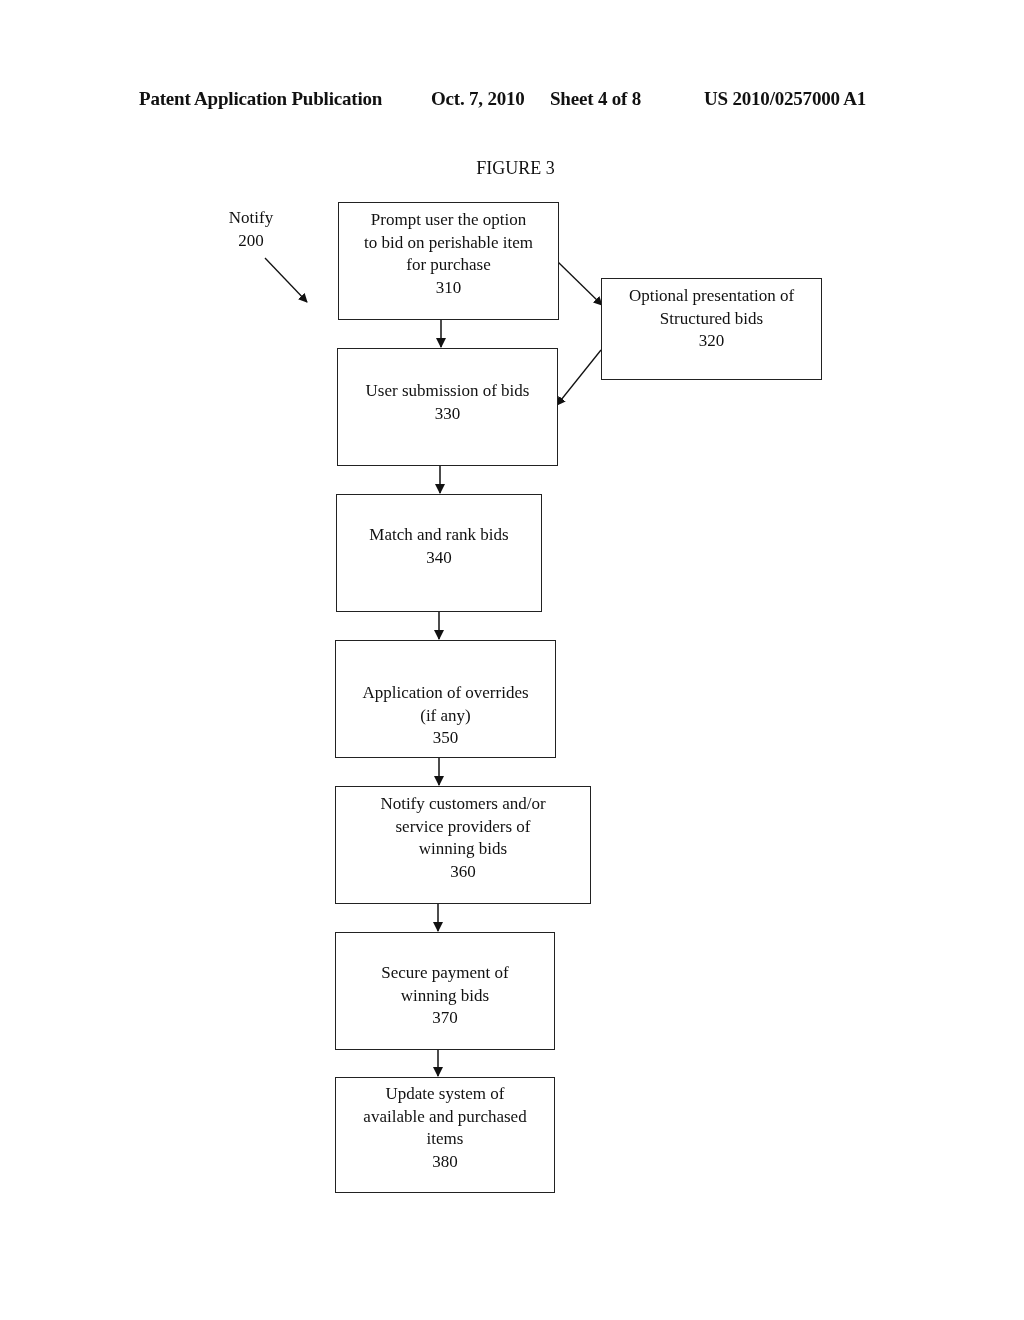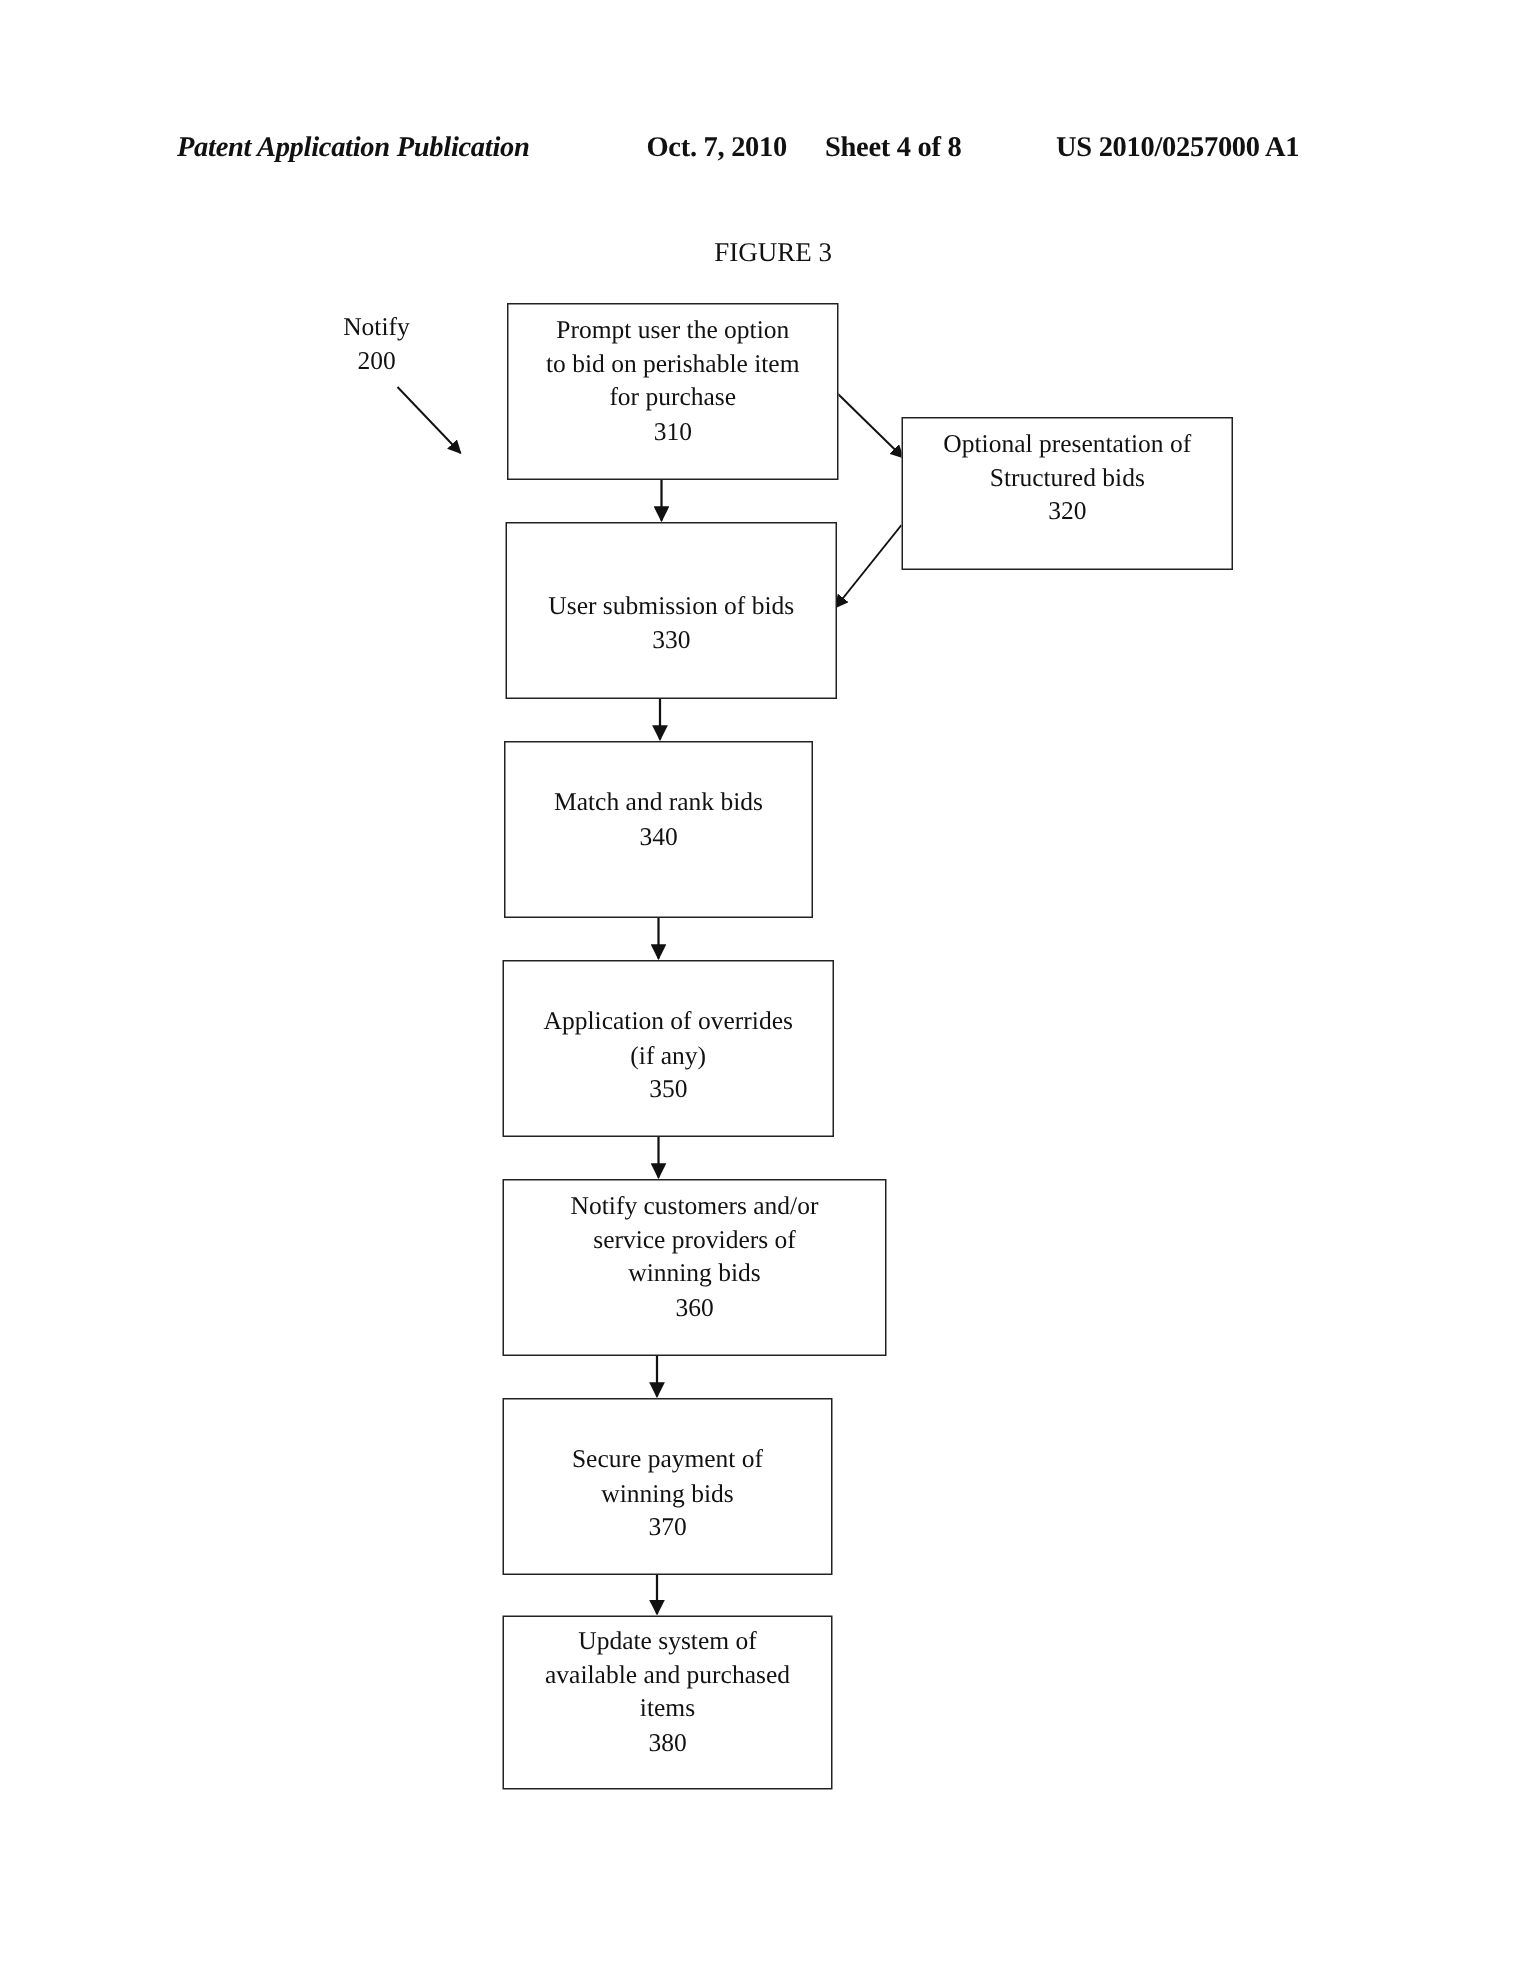--- a/index.html
+++ b/index.html
@@ -7,21 +7,21 @@
   .hdr { position: absolute; top: 88px; font-weight: bold; font-size: 19px; white-space: nowrap; letter-spacing: -0.2px; }
   #fig-title { position: absolute; top: 158px; left: 0; width: 1031px; text-align: center; font-size: 18px; }
   .method { position: absolute; font-size: 17px; text-align: center; line-height: 23px; }
   .box { position: absolute; border: 1.5px solid #222; box-sizing: border-box; background: #fff; text-align: center; font-size: 17px; line-height: 22.5px; }
   .box span { display: block; }
   svg#arrows { position: absolute; left: 0; top: 0; }
 </style>
 </head>
 <body>
 
-<div class="hdr" style="left:118px;font-style:italic;">Patent Application Publication</div>
+<div class="hdr" style="left:139px;">Patent Application Publication</div>
 <div class="hdr" style="left:431px;">Oct. 7, 2010</div>
 <div class="hdr" style="left:550px;">Sheet 4 of 8</div>
 <div class="hdr" style="left:704px;">US 2010/0257000 A1</div>
 
 <div id="fig-title">FIGURE 3</div>
 
 <div class="method" style="left:214px; top:206px; width:74px;">
   <span style="display:block">Notify</span>
   <span style="display:block">200</span>
 </div>
@@ -49,31 +49,31 @@
   <span>for purchase</span>
   <span>310</span>
 </div>
 
 <div class="box" style="left:601px; top:278px; width:221px; height:102px; padding-top:6px;">
   <span>Optional presentation of</span>
   <span>Structured bids</span>
   <span>320</span>
 </div>
 
-<div class="box" style="left:337px; top:348px; width:221px; height:118px; padding-top:44px;">
+<div class="box" style="left:337px; top:348px; width:221px; height:118px; padding-top:31px;">
   <span>User submission of bids</span>
   <span>330</span>
 </div>
 
 <div class="box" style="left:336px; top:494px; width:206px; height:118px; padding-top:29px;">
   <span>Match and rank bids</span>
   <span>340</span>
 </div>
 
-<div class="box" style="left:335px; top:640px; width:221px; height:118px; padding-top:29px;">
+<div class="box" style="left:335px; top:640px; width:221px; height:118px; padding-top:41px;">
   <span>Application of overrides</span>
   <span>(if any)</span>
   <span>350</span>
 </div>
 
 <div class="box" style="left:335px; top:786px; width:256px; height:118px; padding-top:6px;">
   <span>Notify customers and/or</span>
   <span>service providers of</span>
   <span>winning bids</span>
   <span>360</span>

